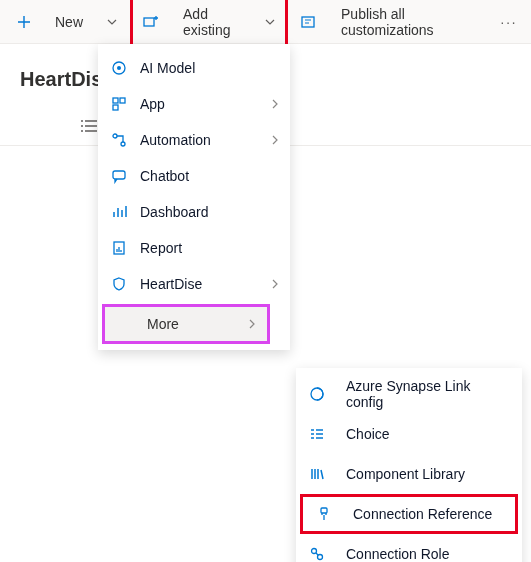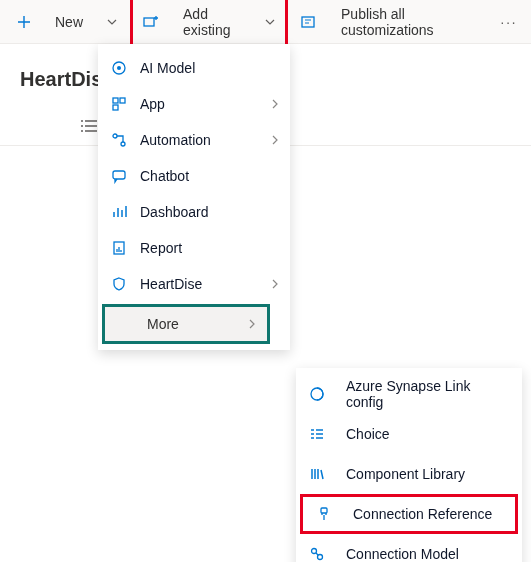--- a/index.html
+++ b/index.html
@@ -67,21 +67,21 @@
     cursor: pointer;
     position: relative;
   }
   .menu-item .ic { color: #0078d4; width: 18px; display:flex; justify-content:center; }
   .menu-item .lbl { flex: 1; color: #0f172a; }
   .menu-item .sub-chev {
     color: #8a8886;
     font-size: 11px;
   }
   .menu-more-wrap {
-    border: 3px solid #0f766e;
+    border: 3px solid #d946ef;
     margin: 2px 20px 0 4px;
   }
   .menu-more-wrap .menu-item {
     background: #f3f2f1;
     height: 34px;
   }
   .menu-more-wrap .lbl { color: #323130; padding-left: 30px; }
   .submenu {
     position: absolute;
     top: 368px;
@@ -297,16 +297,16 @@
   </div>
 
   <div class="menu-item">
     <span class="ic">
       <svg width="16" height="16" viewBox="0 0 16 16">
           <circle cx="5" cy="5" r="2.5" stroke="#0078d4" stroke-width="1.3" fill="none"></circle>
           <circle cx="11" cy="11" r="2.5" stroke="#0078d4" stroke-width="1.3" fill="none"></circle>
           <path d="M7 7l2 2" stroke="#0078d4" stroke-width="1.3"></path>
         </svg>
     </span>
-    <span class="lbl">Connection Model</span>
+    <span class="lbl">Connection Role</span>
   </div>
 
 </div>
 
 </body></html>

